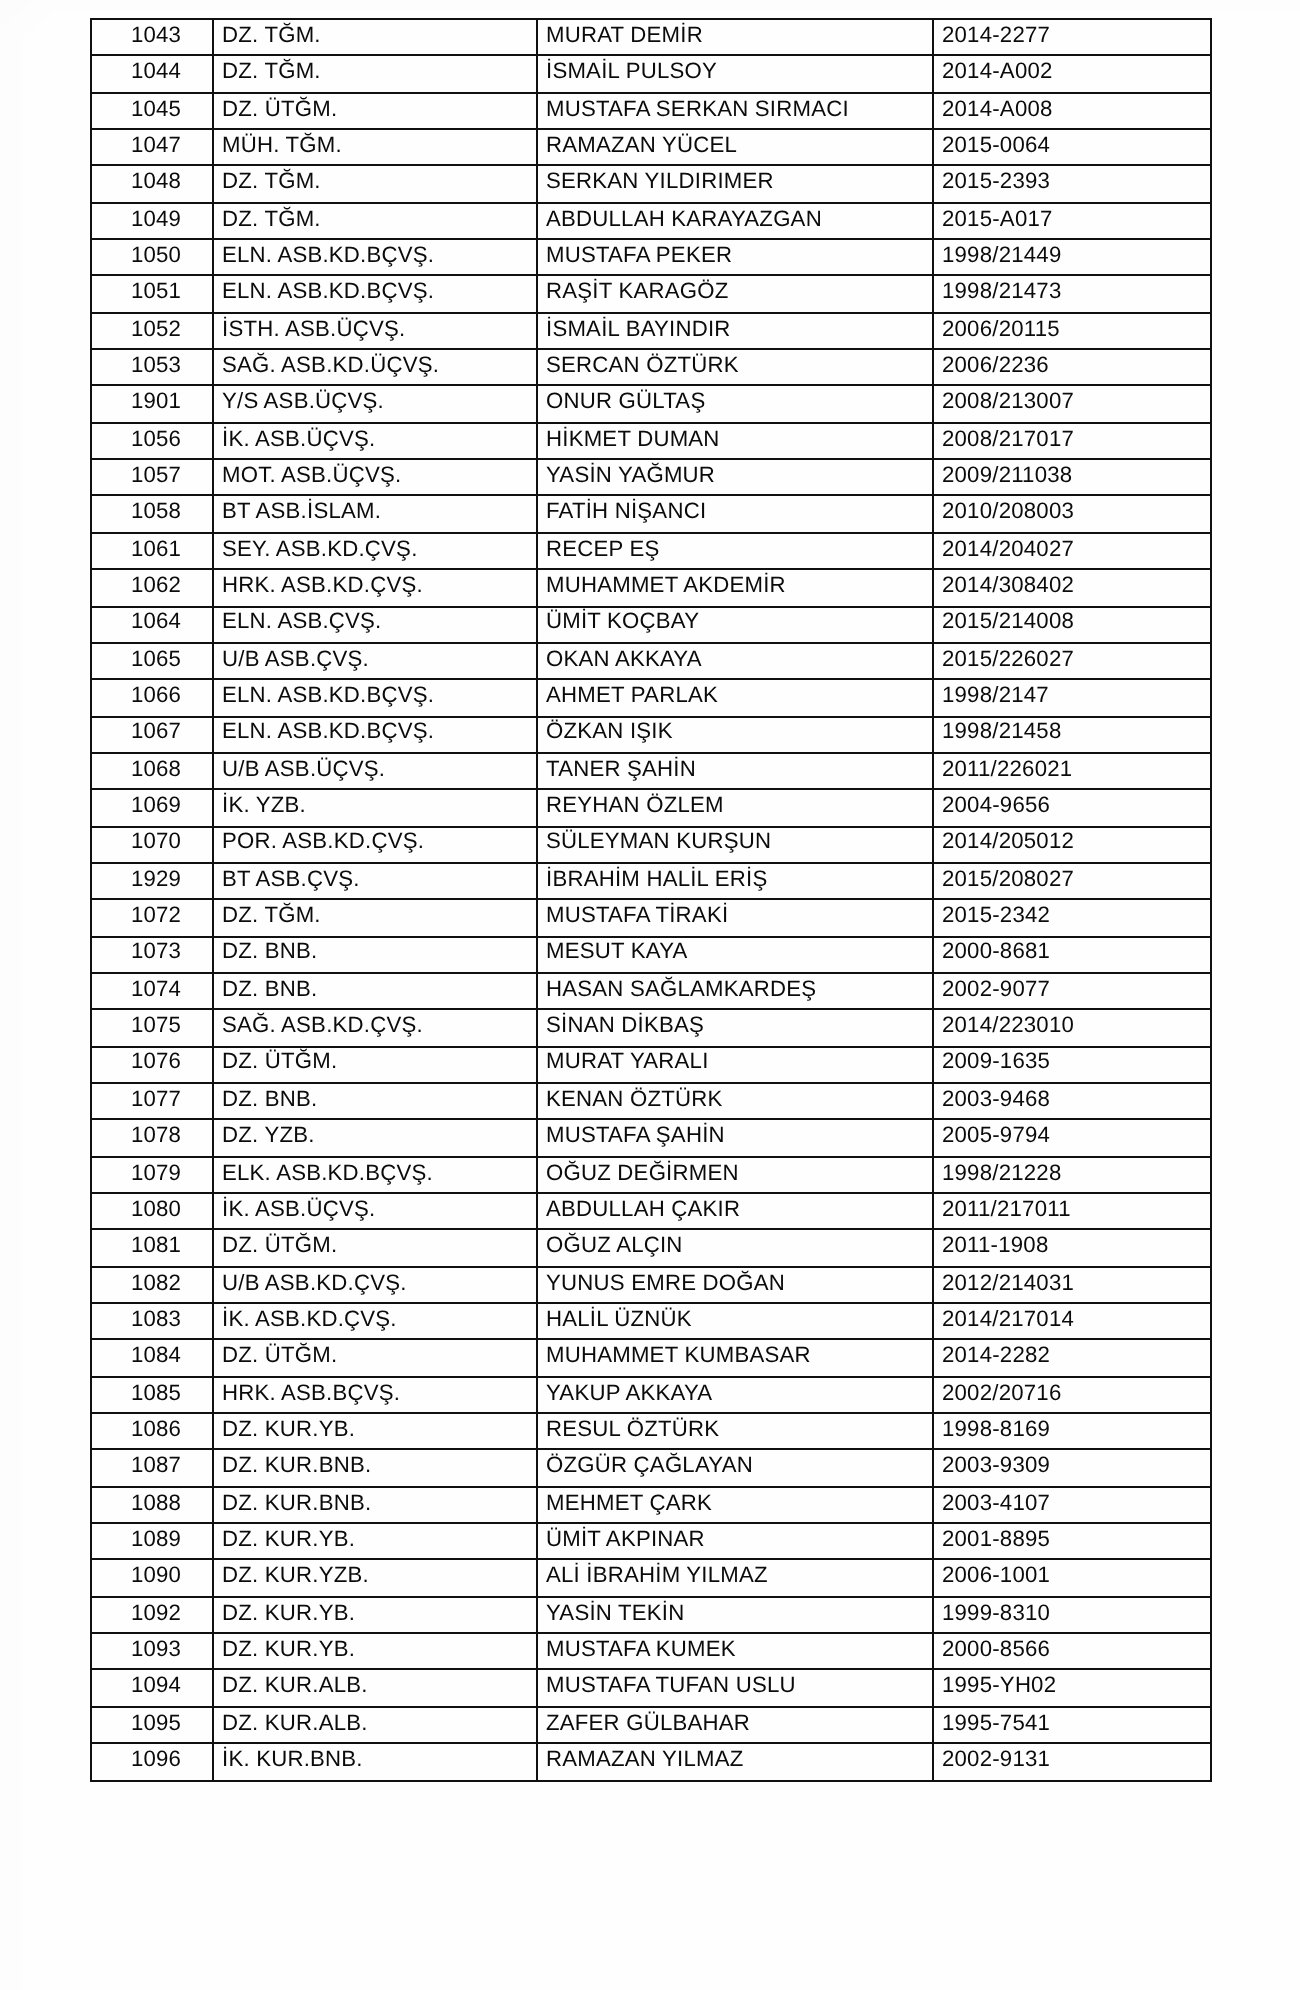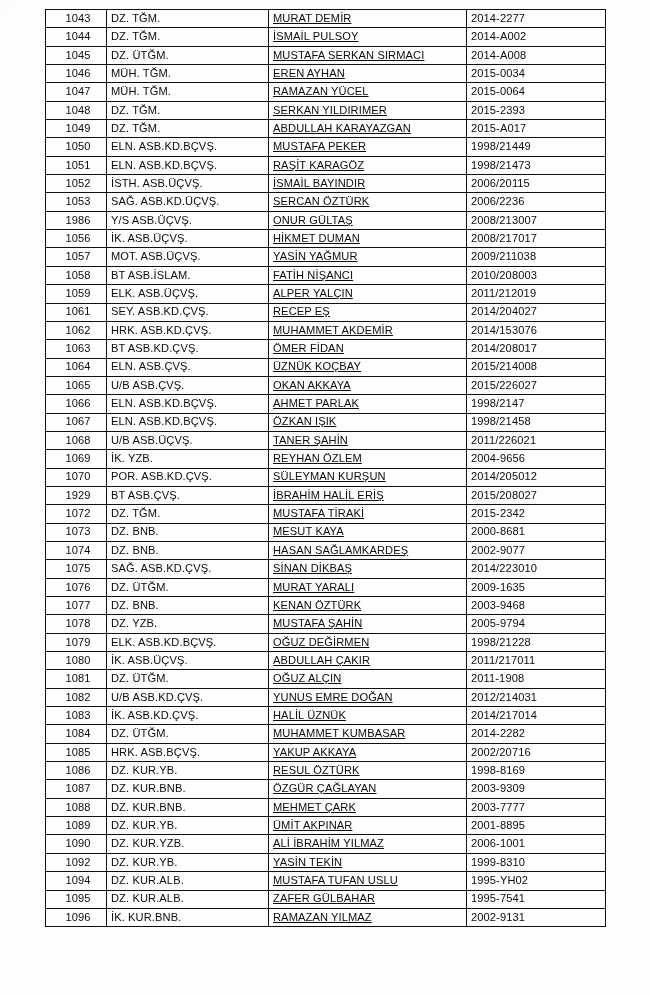--- a/index.html
+++ b/index.html
@@ -55,21 +55,21 @@
     line-height: 1.05;
     font-weight: 500;
   }
 
   td.cell-no {
     text-align: center;
     padding-left: 0;
     font-weight: 600;
   }
   td.cell-rank { padding-left: 5px; }
-  td.cell-name { padding-left: 4px; text-decoration: underline; }
+  td.cell-name { padding-left: 4px; }
   td.cell-reg  { padding-left: 4px; }
 
   
   .scan-noise {
     position: absolute;
     left: 0; top: 0;
     width: 650px; height: 995px;
     pointer-events: none;
     opacity: 0.05;
     background:
@@ -103,26 +103,20 @@
             <td class="cell-name">İSMAİL PULSOY</td>
             <td class="cell-reg">2014-A002</td>
           </tr>
           <tr>
             <td class="cell-no">1045</td>
             <td class="cell-rank">DZ. ÜTĞM.</td>
             <td class="cell-name">MUSTAFA SERKAN SIRMACI</td>
             <td class="cell-reg">2014-A008</td>
           </tr>
           <tr>
-            <td class="cell-no">1046</td>
-            <td class="cell-rank">MÜH. TĞM.</td>
-            <td class="cell-name">EREN AYHAN</td>
-            <td class="cell-reg">2015-0034</td>
-          </tr>
-          <tr>
             <td class="cell-no">1047</td>
             <td class="cell-rank">MÜH. TĞM.</td>
             <td class="cell-name">RAMAZAN YÜCEL</td>
             <td class="cell-reg">2015-0064</td>
           </tr>
           <tr>
             <td class="cell-no">1048</td>
             <td class="cell-rank">DZ. TĞM.</td>
             <td class="cell-name">SERKAN YILDIRIMER</td>
             <td class="cell-reg">2015-2393</td>
@@ -151,21 +145,21 @@
             <td class="cell-name">İSMAİL BAYINDIR</td>
             <td class="cell-reg">2006/20115</td>
           </tr>
           <tr>
             <td class="cell-no">1053</td>
             <td class="cell-rank">SAĞ. ASB.KD.ÜÇVŞ.</td>
             <td class="cell-name">SERCAN ÖZTÜRK</td>
             <td class="cell-reg">2006/2236</td>
           </tr>
           <tr>
-            <td class="cell-no">1986</td>
+            <td class="cell-no">1901</td>
             <td class="cell-rank">Y/S  ASB.ÜÇVŞ.</td>
             <td class="cell-name">ONUR GÜLTAŞ</td>
             <td class="cell-reg">2008/213007</td>
           </tr>
           <tr>
             <td class="cell-no">1056</td>
             <td class="cell-rank">İK. ASB.ÜÇVŞ.</td>
             <td class="cell-name">HİKMET DUMAN</td>
             <td class="cell-reg">2008/217017</td>
           </tr>
@@ -175,47 +169,35 @@
             <td class="cell-name">YASİN YAĞMUR</td>
             <td class="cell-reg">2009/211038</td>
           </tr>
           <tr>
             <td class="cell-no">1058</td>
             <td class="cell-rank">BT  ASB.İSLAM.</td>
             <td class="cell-name">FATİH NİŞANCI</td>
             <td class="cell-reg">2010/208003</td>
           </tr>
           <tr>
-            <td class="cell-no">1059</td>
-            <td class="cell-rank">ELK. ASB.ÜÇVŞ.</td>
-            <td class="cell-name">ALPER YALÇIN</td>
-            <td class="cell-reg">2011/212019</td>
-          </tr>
-          <tr>
             <td class="cell-no">1061</td>
             <td class="cell-rank">SEY. ASB.KD.ÇVŞ.</td>
             <td class="cell-name">RECEP EŞ</td>
             <td class="cell-reg">2014/204027</td>
           </tr>
           <tr>
             <td class="cell-no">1062</td>
             <td class="cell-rank">HRK. ASB.KD.ÇVŞ.</td>
             <td class="cell-name">MUHAMMET AKDEMİR</td>
-            <td class="cell-reg">2014/153076</td>
-          </tr>
-          <tr>
-            <td class="cell-no">1063</td>
-            <td class="cell-rank">BT  ASB.KD.ÇVŞ.</td>
-            <td class="cell-name">ÖMER FİDAN</td>
-            <td class="cell-reg">2014/208017</td>
+            <td class="cell-reg">2014/308402</td>
           </tr>
           <tr>
             <td class="cell-no">1064</td>
             <td class="cell-rank">ELN. ASB.ÇVŞ.</td>
-            <td class="cell-name">ÜZNÜK KOÇBAY</td>
+            <td class="cell-name">ÜMİT KOÇBAY</td>
             <td class="cell-reg">2015/214008</td>
           </tr>
           <tr>
             <td class="cell-no">1065</td>
             <td class="cell-rank">U/B ASB.ÇVŞ.</td>
             <td class="cell-name">OKAN AKKAYA</td>
             <td class="cell-reg">2015/226027</td>
           </tr>
           <tr>
             <td class="cell-no">1066</td>
@@ -346,41 +328,47 @@
           <tr>
             <td class="cell-no">1087</td>
             <td class="cell-rank">DZ. KUR.BNB.</td>
             <td class="cell-name">ÖZGÜR ÇAĞLAYAN</td>
             <td class="cell-reg">2003-9309</td>
           </tr>
           <tr>
             <td class="cell-no">1088</td>
             <td class="cell-rank">DZ. KUR.BNB.</td>
             <td class="cell-name">MEHMET ÇARK</td>
-            <td class="cell-reg">2003-7777</td>
+            <td class="cell-reg">2003-4107</td>
           </tr>
           <tr>
             <td class="cell-no">1089</td>
             <td class="cell-rank">DZ. KUR.YB.</td>
             <td class="cell-name">ÜMİT AKPINAR</td>
             <td class="cell-reg">2001-8895</td>
           </tr>
           <tr>
             <td class="cell-no">1090</td>
             <td class="cell-rank">DZ. KUR.YZB.</td>
             <td class="cell-name">ALİ İBRAHİM YILMAZ</td>
             <td class="cell-reg">2006-1001</td>
           </tr>
           <tr>
             <td class="cell-no">1092</td>
             <td class="cell-rank">DZ. KUR.YB.</td>
             <td class="cell-name">YASİN TEKİN</td>
             <td class="cell-reg">1999-8310</td>
           </tr>
           <tr>
+            <td class="cell-no">1093</td>
+            <td class="cell-rank">DZ. KUR.YB.</td>
+            <td class="cell-name">MUSTAFA KUMEK</td>
+            <td class="cell-reg">2000-8566</td>
+          </tr>
+          <tr>
             <td class="cell-no">1094</td>
             <td class="cell-rank">DZ. KUR.ALB.</td>
             <td class="cell-name">MUSTAFA TUFAN USLU</td>
             <td class="cell-reg">1995-YH02</td>
           </tr>
           <tr>
             <td class="cell-no">1095</td>
             <td class="cell-rank">DZ. KUR.ALB.</td>
             <td class="cell-name">ZAFER GÜLBAHAR</td>
             <td class="cell-reg">1995-7541</td>

